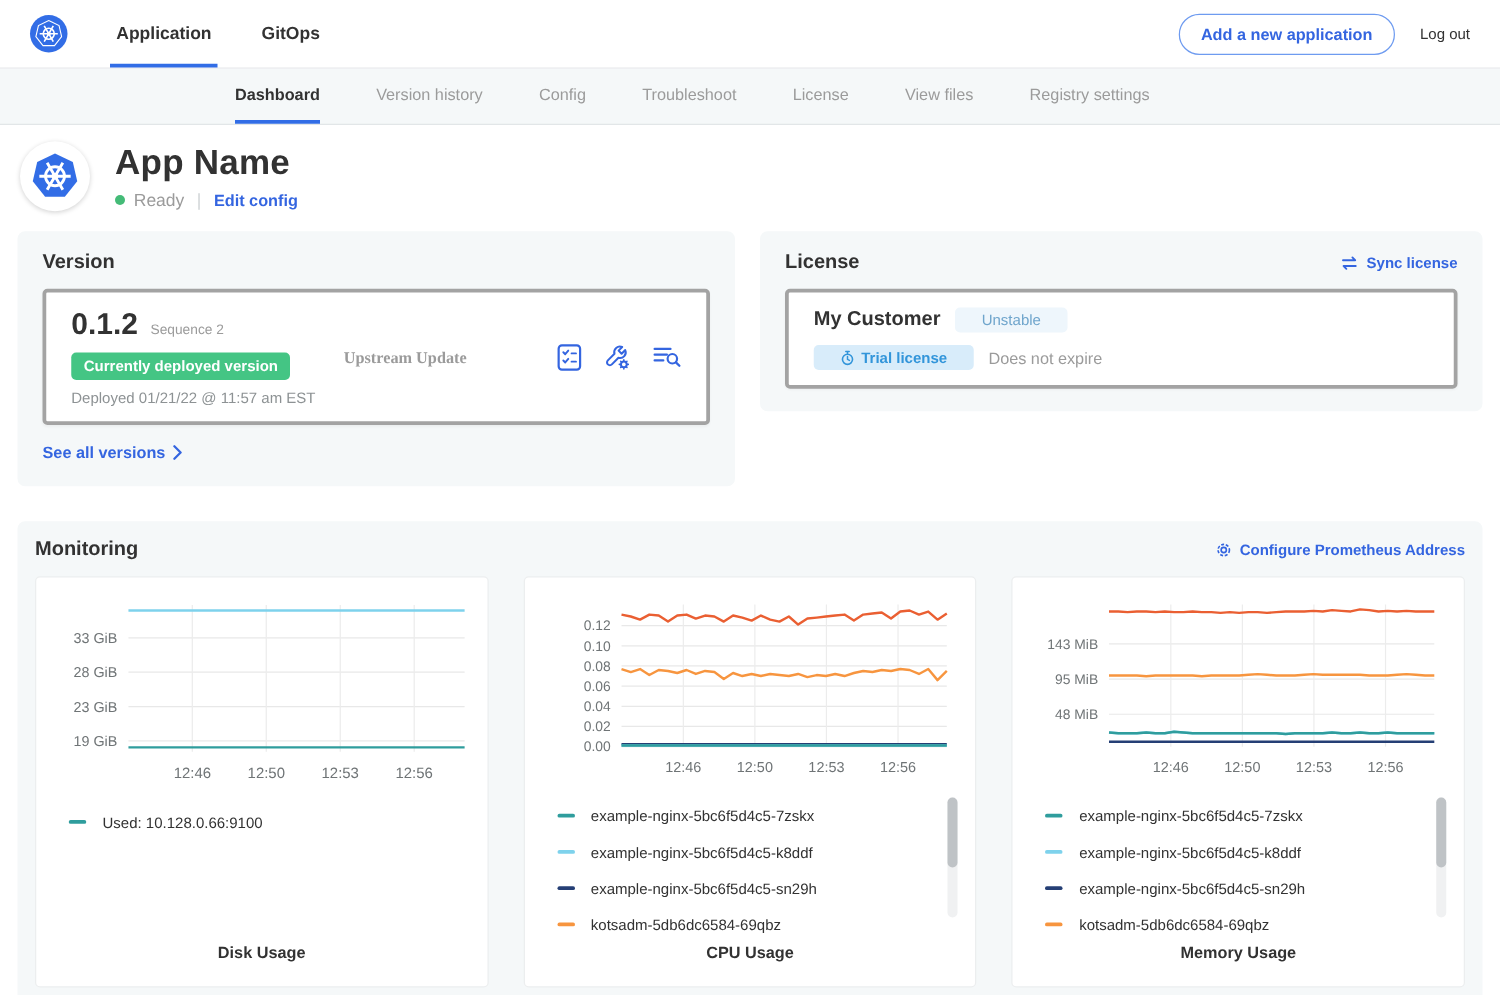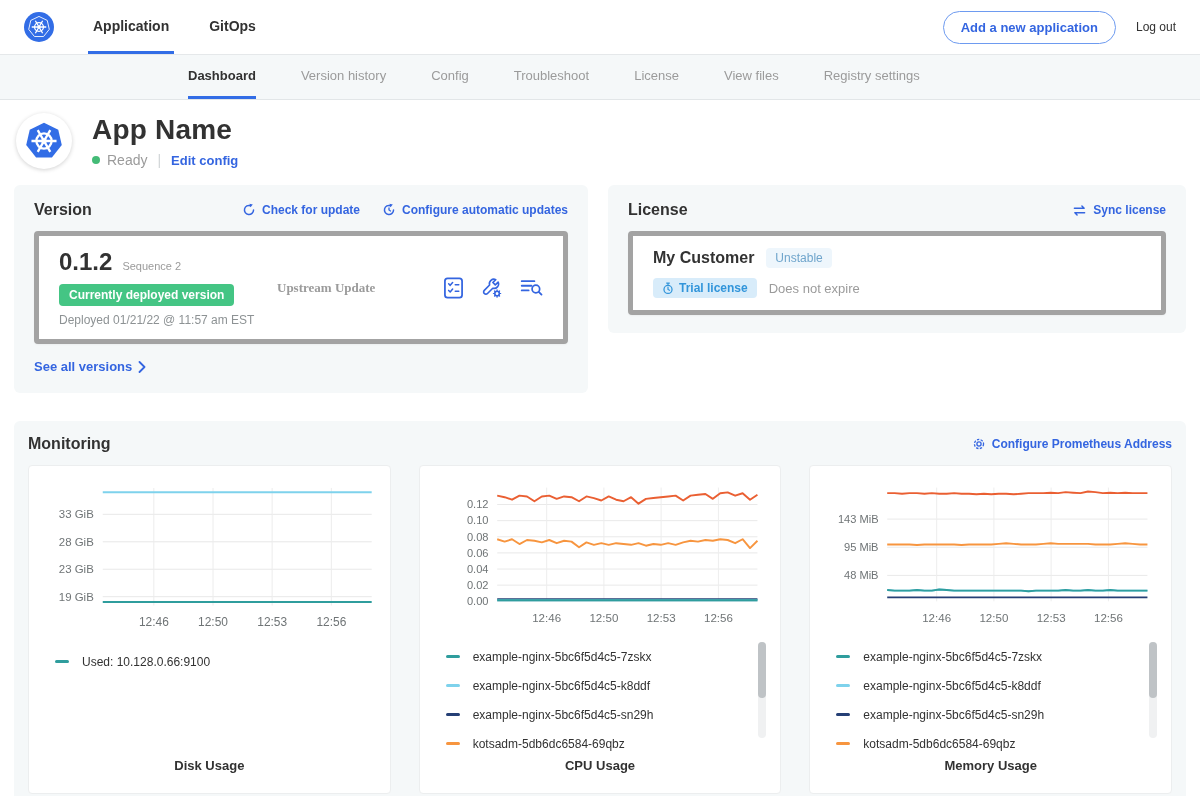--- a/index.html
+++ b/index.html
@@ -38,38 +38,38 @@
   .link-sm { font-size:12px; }
 
   
   .cards-row { display:flex; gap:20px; padding:0 14px; align-items:flex-start; }
   .panel { background:#f5f8f9; border-radius:6px; padding:16px 20px 18px; }
   .panel-head { display:flex; align-items:center; justify-content:space-between; }
   .panel-title { font-size:16px; font-weight:bold; }
   .panel-links { display:flex; gap:22px; }
   .version-panel { flex:0 0 574px; }
   .license-panel { flex:1; }
-  .inner-card { background:#fff; border:5px solid #a3a3a3; border-radius:4px; box-shadow:0 1px 2px rgba(0,0,0,.04);
+  .inner-card { background:#fff; border:3px solid #a3a3a3; border-radius:4px; box-shadow:0 1px 2px rgba(0,0,0,.04);
     margin-top:12px; padding:12px 20px; }
   .version-inner { display:flex; align-items:center; min-height:86px; }
   .ver-left { width:218px; }
   .ver-row1 { display:flex; align-items:baseline; gap:10px; }
   .ver-number { font-size:24px; font-weight:bold; }
   .ver-seq { font-size:11px; color:#9b9b9b; }
   .deployed-badge { display:inline-block; margin-top:8px; background:#44c584; color:#fff; font-size:12px;
     font-weight:bold; padding:4px 10px; border-radius:4px; }
   .deployed-at { margin-top:7px; font-size:12px; color:#8d9294; }
   .ver-source { flex:1; font-size:13px; font-weight:bold; color:#9b9b9b;font-family:Liberation Serif, serif; }
   .ver-actions { display:flex; gap:17px; align-items:center; }
   .icon-btn { cursor:pointer; display:flex; }
   .see-link { margin-top:13px; }
 
   .lic-row1 { display:flex; align-items:center; gap:12px; }
   .customer-name { font-size:16px; font-weight:bold; }
-  .chip { font-size:12px; border-radius:4px; padding:3px 9px;text-align:center; }
+  .chip { font-size:12px; border-radius:4px; padding:3px 21px;text-align:center; }
   .chip-unstable { background:#eef6fc; color:#6fa5cc; }
   .chip-trial { background:#d8ecfa; color:#3295da; font-weight:bold; display:inline-flex; align-items:center; gap:5px; }
   .lic-row2 { display:flex; align-items:center; gap:12px; margin-top:10px; }
   .lic-expiry { font-size:13px; color:#9b9b9b; }
 
   
   .monitoring { margin:28px 14px 0; background:#f5f8f9; border-radius:6px; padding:14px 14px 28px; }
   .charts-row { display:flex; gap:28px; margin-top:12px; }
   .chart-card { flex:1; background:#fff; border:1px solid #eceeef; border-radius:4px; height:329px;
     display:flex; flex-direction:column; padding:10px 10px 16px; }
@@ -136,37 +136,20 @@
       <span class="link">Edit config</span>
     </div>
   </div>
 </section>
 
 <div class="cards-row">
 
   <section class="panel version-panel">
     <div class="panel-head">
       <span class="panel-title">Version</span>
-      <span class="panel-links">
-        <span class="link link-sm">
-          <svg width="14" height="14" viewBox="0 0 16 16">
-            <path d="M13.2 8A5.2 5.2 0 1 1 9.8 3.1" fill="none" stroke="#3465e0" stroke-width="1.7" stroke-linecap="round"></path>
-            <polygon points="8.6,0.8 12.4,1.8 9.6,4.8" fill="#3465e0"></polygon>
-          </svg>
-          <span>Check for update</span>
-        </span>
-        <span class="link link-sm">
-          <svg width="14" height="14" viewBox="0 0 16 16">
-            <path d="M13.2 8A5.2 5.2 0 1 1 9.8 3.1" fill="none" stroke="#3465e0" stroke-width="1.7" stroke-linecap="round"></path>
-            <polygon points="8.6,0.8 12.4,1.8 9.6,4.8" fill="#3465e0"></polygon>
-            <path d="M8 5.6V8l1.7 1.1" fill="none" stroke="#3465e0" stroke-width="1.5" stroke-linecap="round"></path>
-          </svg>
-          <span>Configure automatic updates</span>
-        </span>
-      </span>
     </div>
 
     <div class="inner-card version-inner">
       <div class="ver-left">
         <div class="ver-row1">
           <span class="ver-number">0.1.2</span>
           <span class="ver-seq">Sequence 2</span>
         </div>
         <span class="deployed-badge">Currently deployed version</span>
         <div class="deployed-at">Deployed 01/21/22 @ 11:57 am EST</div>

